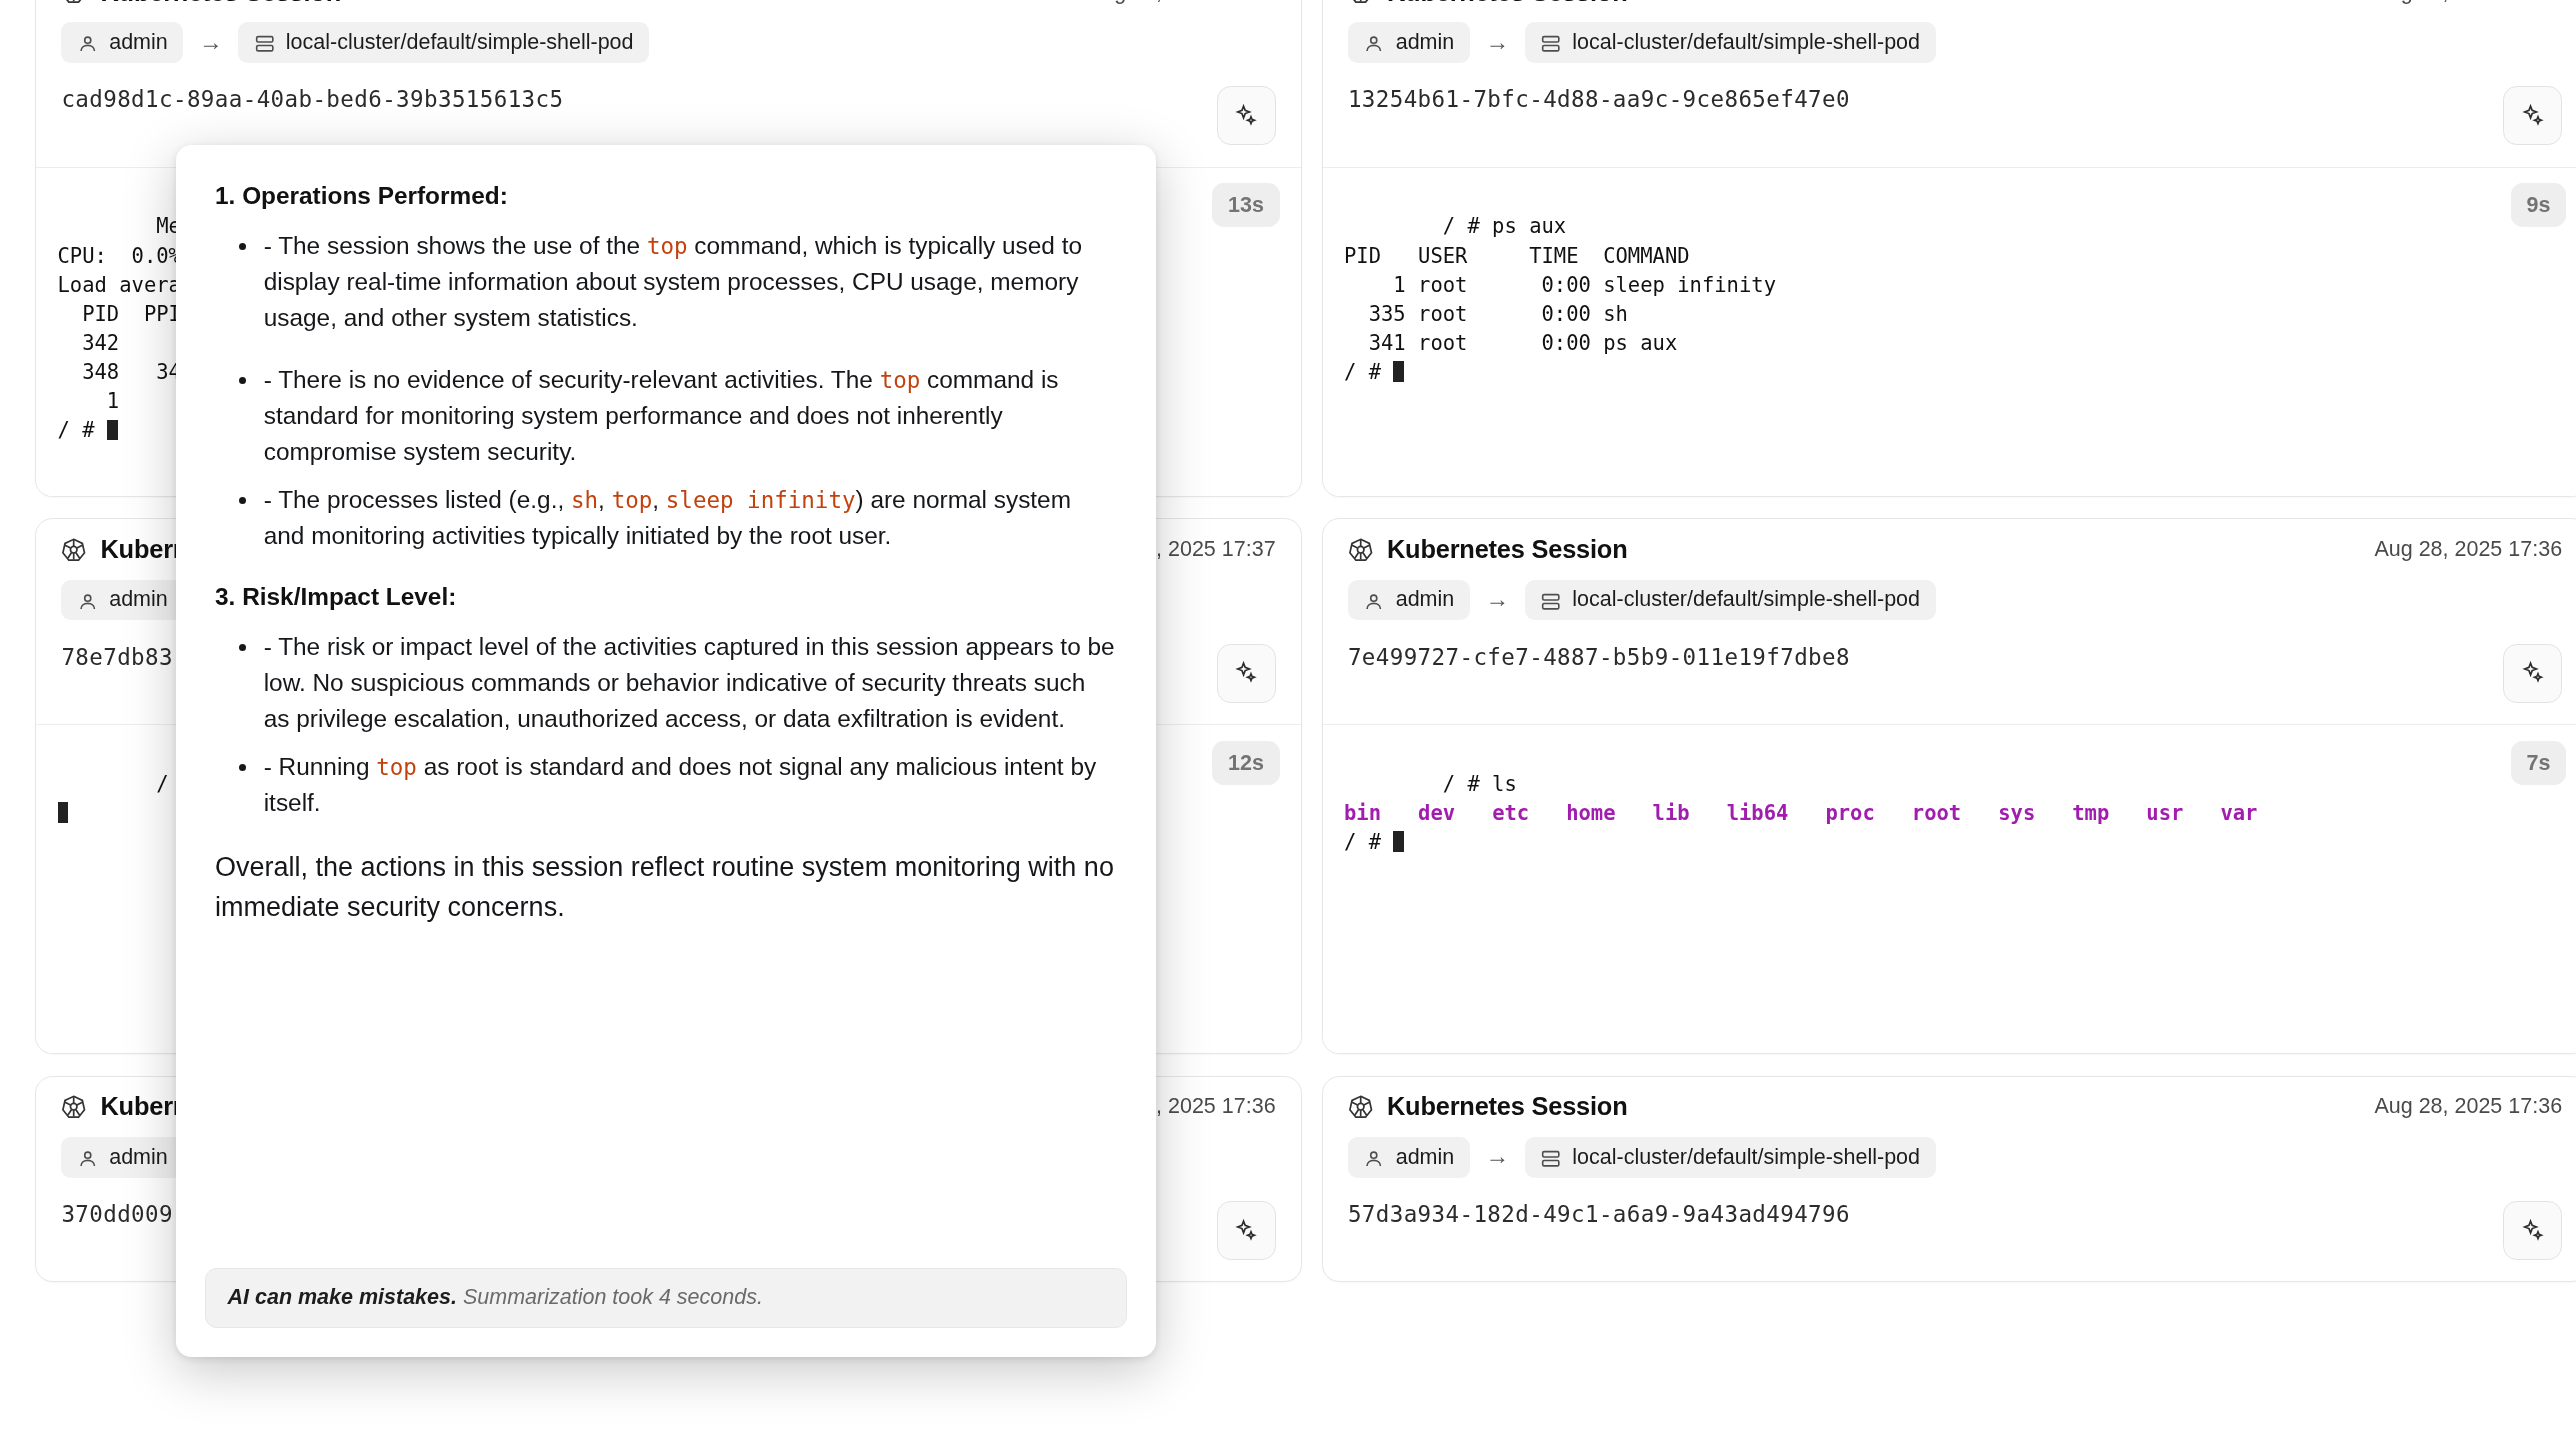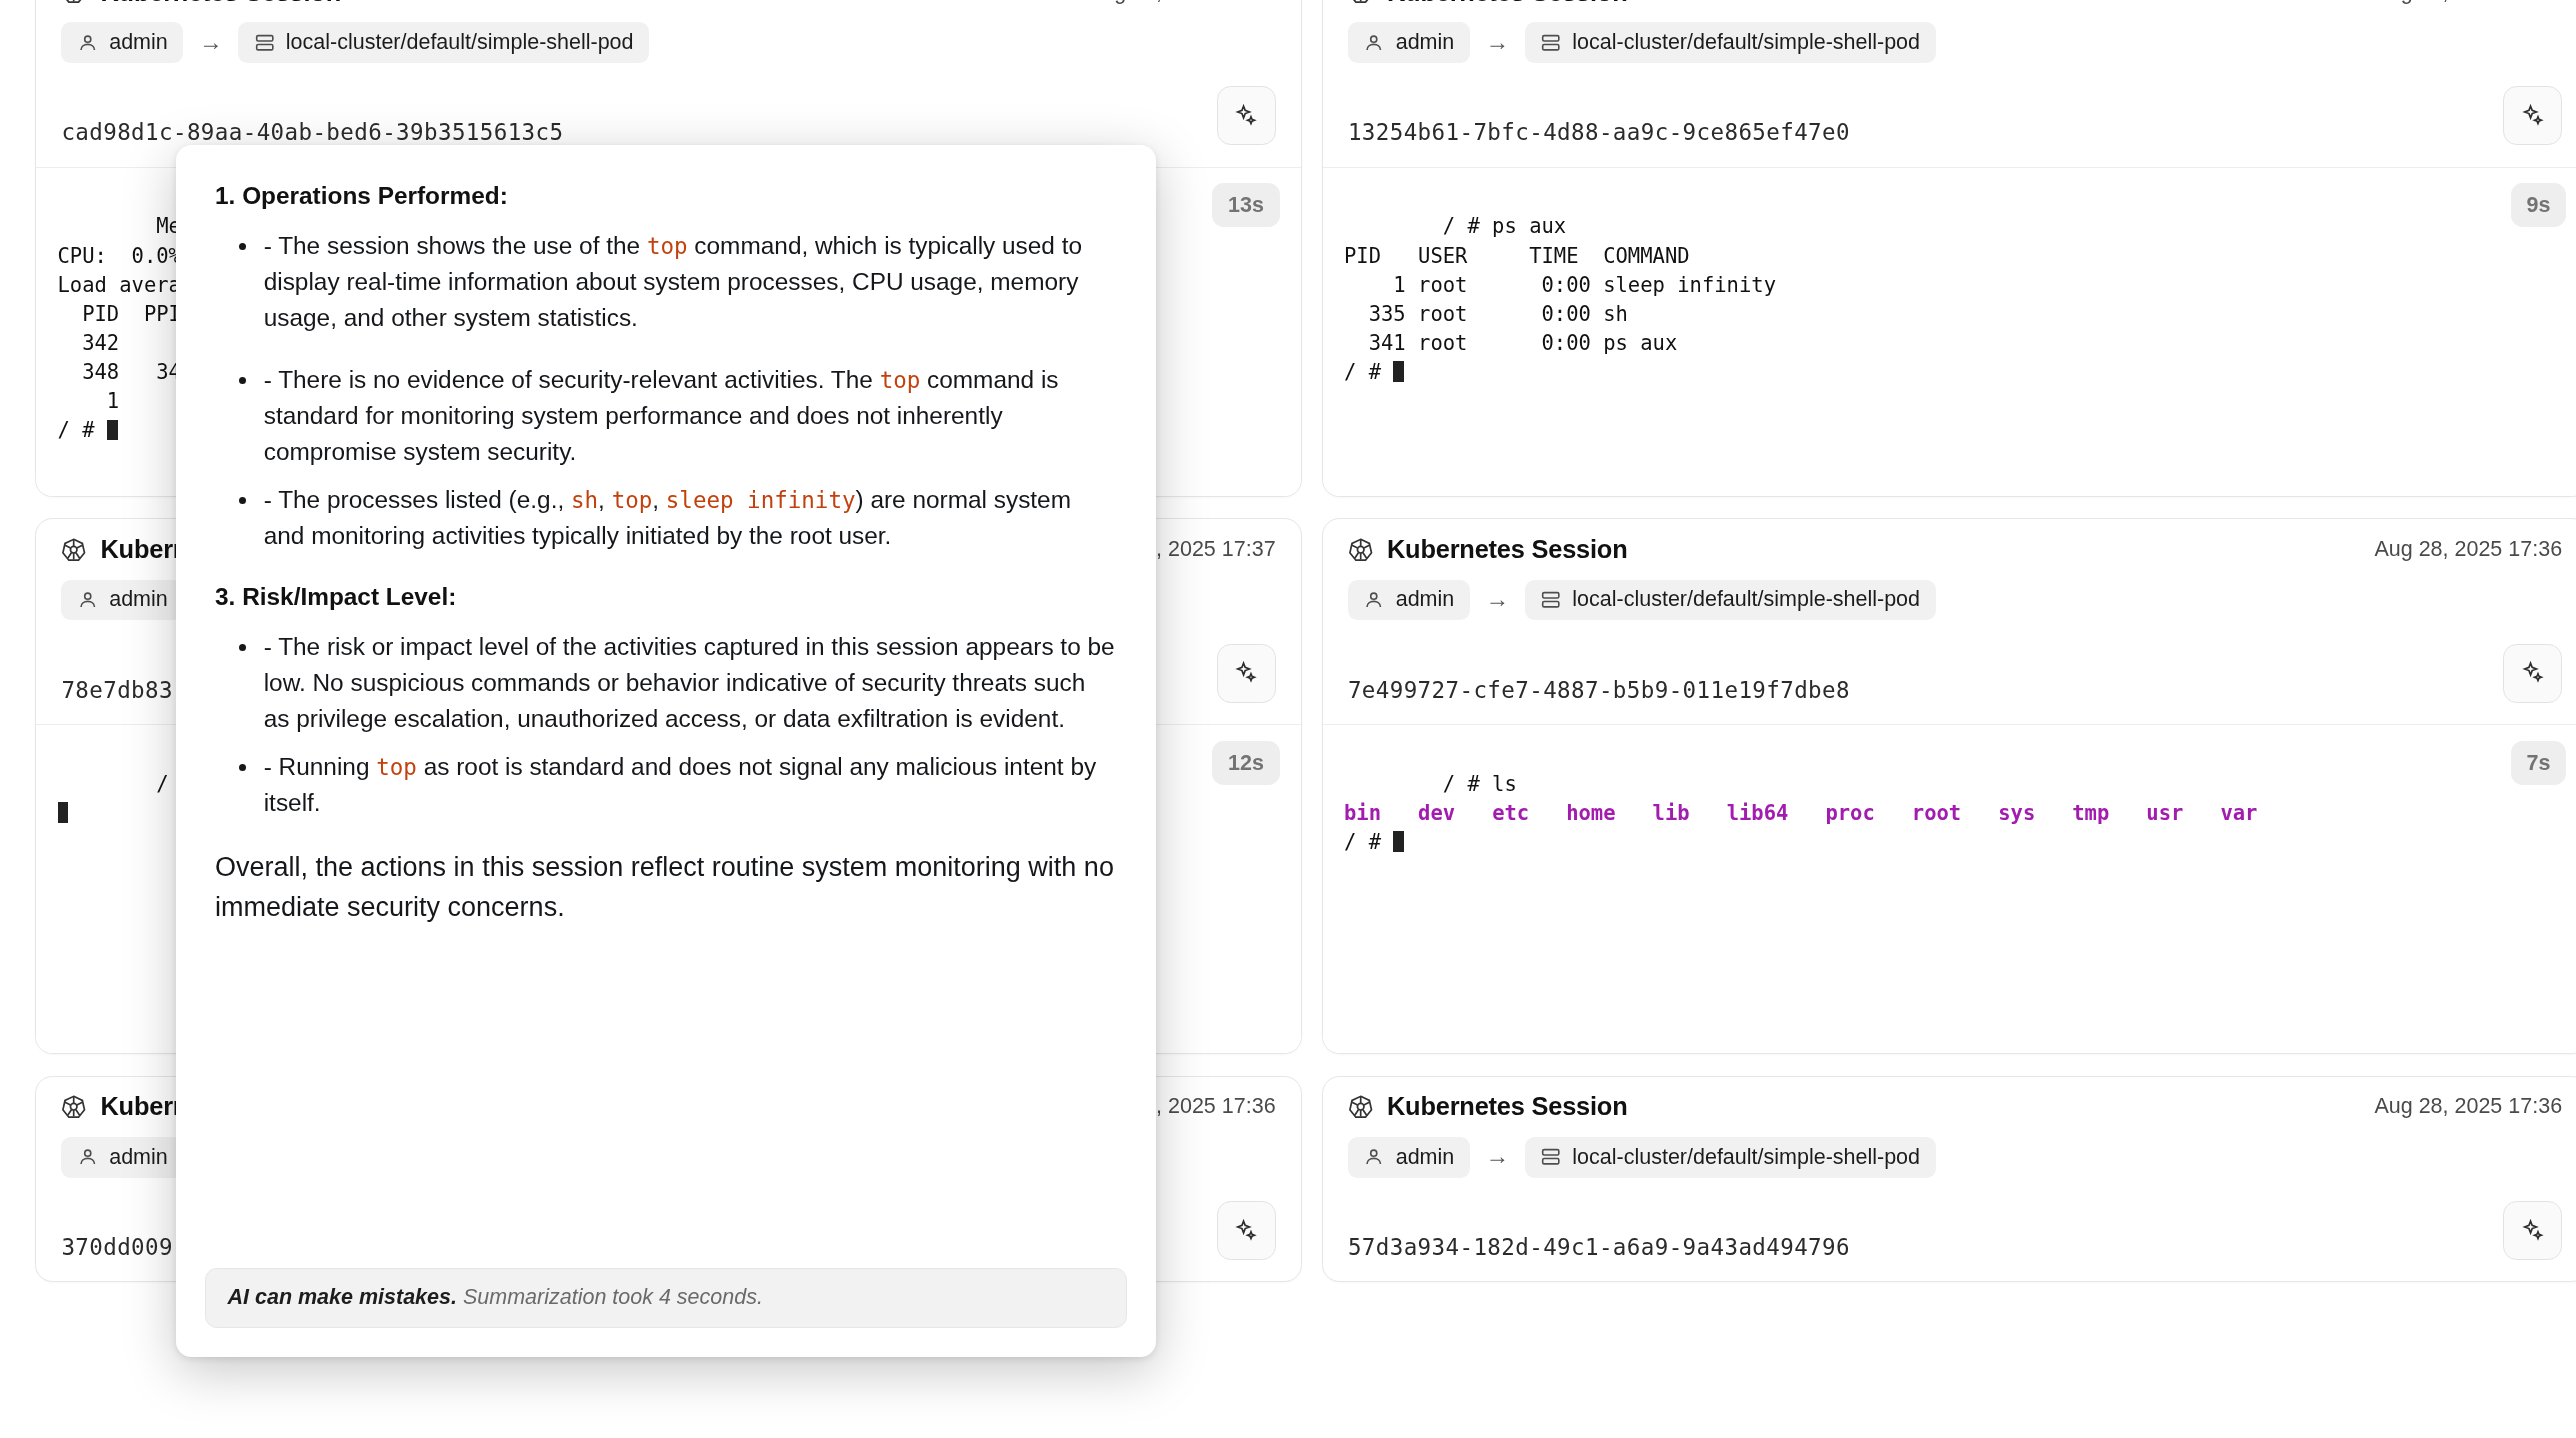--- a/index.html
+++ b/index.html
@@ -75,21 +75,21 @@
 
   .chips-row {
     display: flex;
     align-items: center;
     gap: 15.6px;
     padding: 7.8px 25.4px 17.6px 25.4px;
   }
 
   .chip {
     display: inline-flex;
-    align-items: center;
+    align-items: flex-end;
     gap: 10.7px;
     background: #f1f1f1;
     border-radius: 9.8px;
     padding: 7.8px 15.6px;
     font-size: 21.5px;
     color: #1c1c1c;
   }
 
   .chip .ic {
     width: 21.5px;
@@ -100,21 +100,21 @@
   }
 
   .arrow {
     color: #555;
     font-size: 23.5px;
     line-height: 1;
   }
 
   .card-id-row {
     display: flex;
-    align-items: flex-end;
+    align-items: flex-start;
     justify-content: space-between;
     padding: 5.9px 25.4px 21.5px 25.4px;
   }
 
   .card-id {
     font-family: "DejaVu Sans Mono", monospace;
     font-size: 22.5px;
     color: #2b2b2b;
     letter-spacing: 0.4px;
   }

